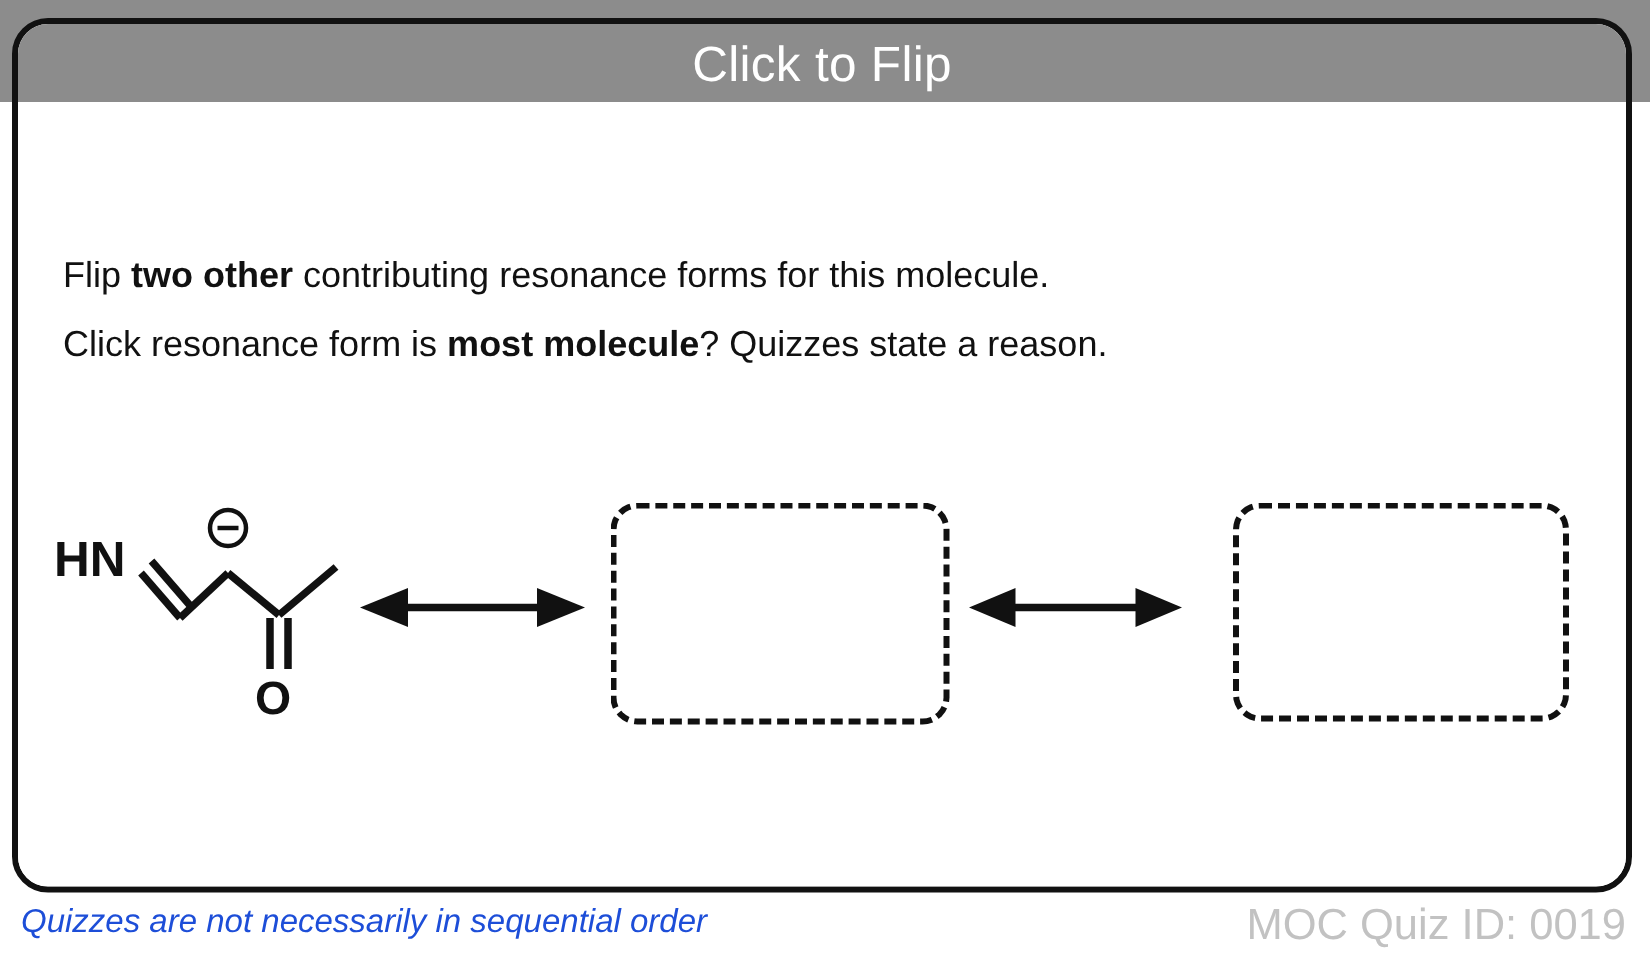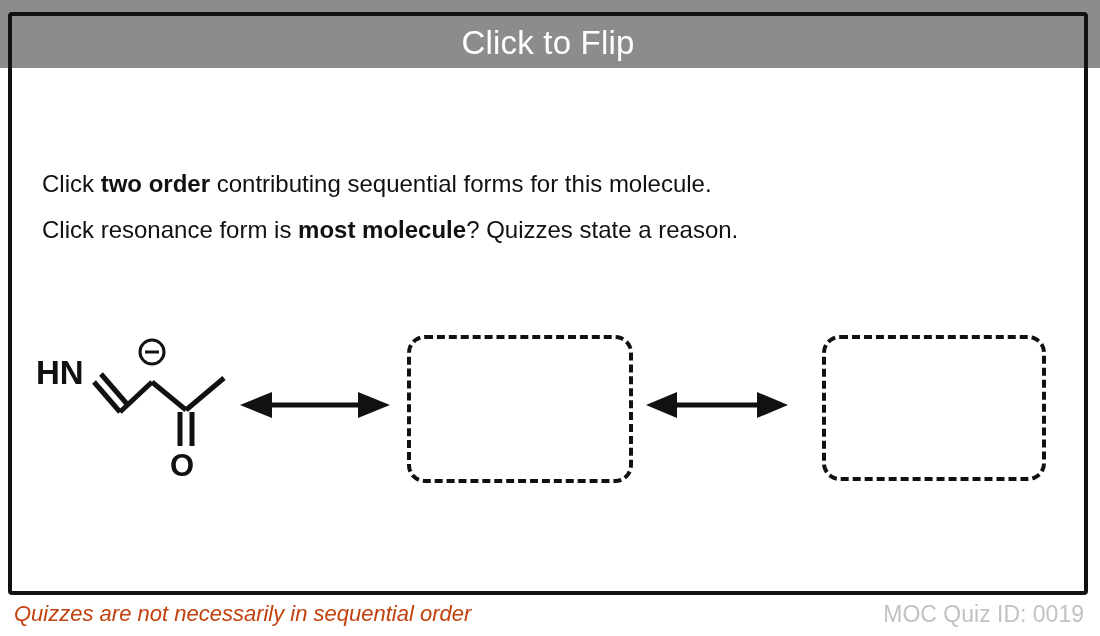--- a/index.html
+++ b/index.html
@@ -39,21 +39,21 @@
 
   
   .card {
     position: absolute;
     left: 8px;
     top: 12px;
     width: 1080px;
     height: 583px;
     box-sizing: border-box;
     border: 4px solid #111111;
-    border-radius: 4px;
+    border-radius: 24px;
     background: #ffffff;
     overflow: hidden;
   }
   .card-header {
     position: relative;
     height: 52px;
     background: #8c8c8c;
     display: flex;
     align-items: center;
     justify-content: center;
@@ -133,28 +133,28 @@
     top: 597px;
     width: 1100px;
     height: 39px;
   }
   .footer-left {
     position: absolute;
     left: 14px;
     top: 4px;
     font-size: 22px;
     font-style: italic;
-    color: #c2410c;
+    color: #1d4ed8;
     white-space: nowrap;
   }
   .footer-right {
     position: absolute;
     right: 16px;
     top: 4px;
-    font-size: 23px;
+    font-size: 29px;
     color: #c2c2c2;
     white-space: nowrap;
   }
 </style>
 </head>
 <body>
 
 <div id="page">
 
   <div class="top-accent-bar"></div>
@@ -163,21 +163,21 @@
 
   <div class="card">
 
     <div class="card-header">
       <div class="card-title">Click to Flip</div>
     </div>
 
     <div class="card-body">
 
       <div class="prompt">
-        <div class="prompt-line"><span>Click </span><b>two order</b><span> contributing sequential forms for this molecule.</span></div>
+        <div class="prompt-line"><span>Flip </span><b>two other</b><span> contributing resonance forms for this molecule.</span></div>
         <div class="prompt-line"><span>Click resonance form is </span><b>most molecule</b><span>? Quizzes state a reason.</span></div>
       </div>
 
       <div class="resonance-row">
 
         <div class="structure">
           <svg width="230" height="160" viewBox="0 0 230 160">
 
             <text x="2" y="54" font-family="Liberation Sans, sans-serif" font-size="33" font-weight="700" fill="#111111">HN</text>
 

